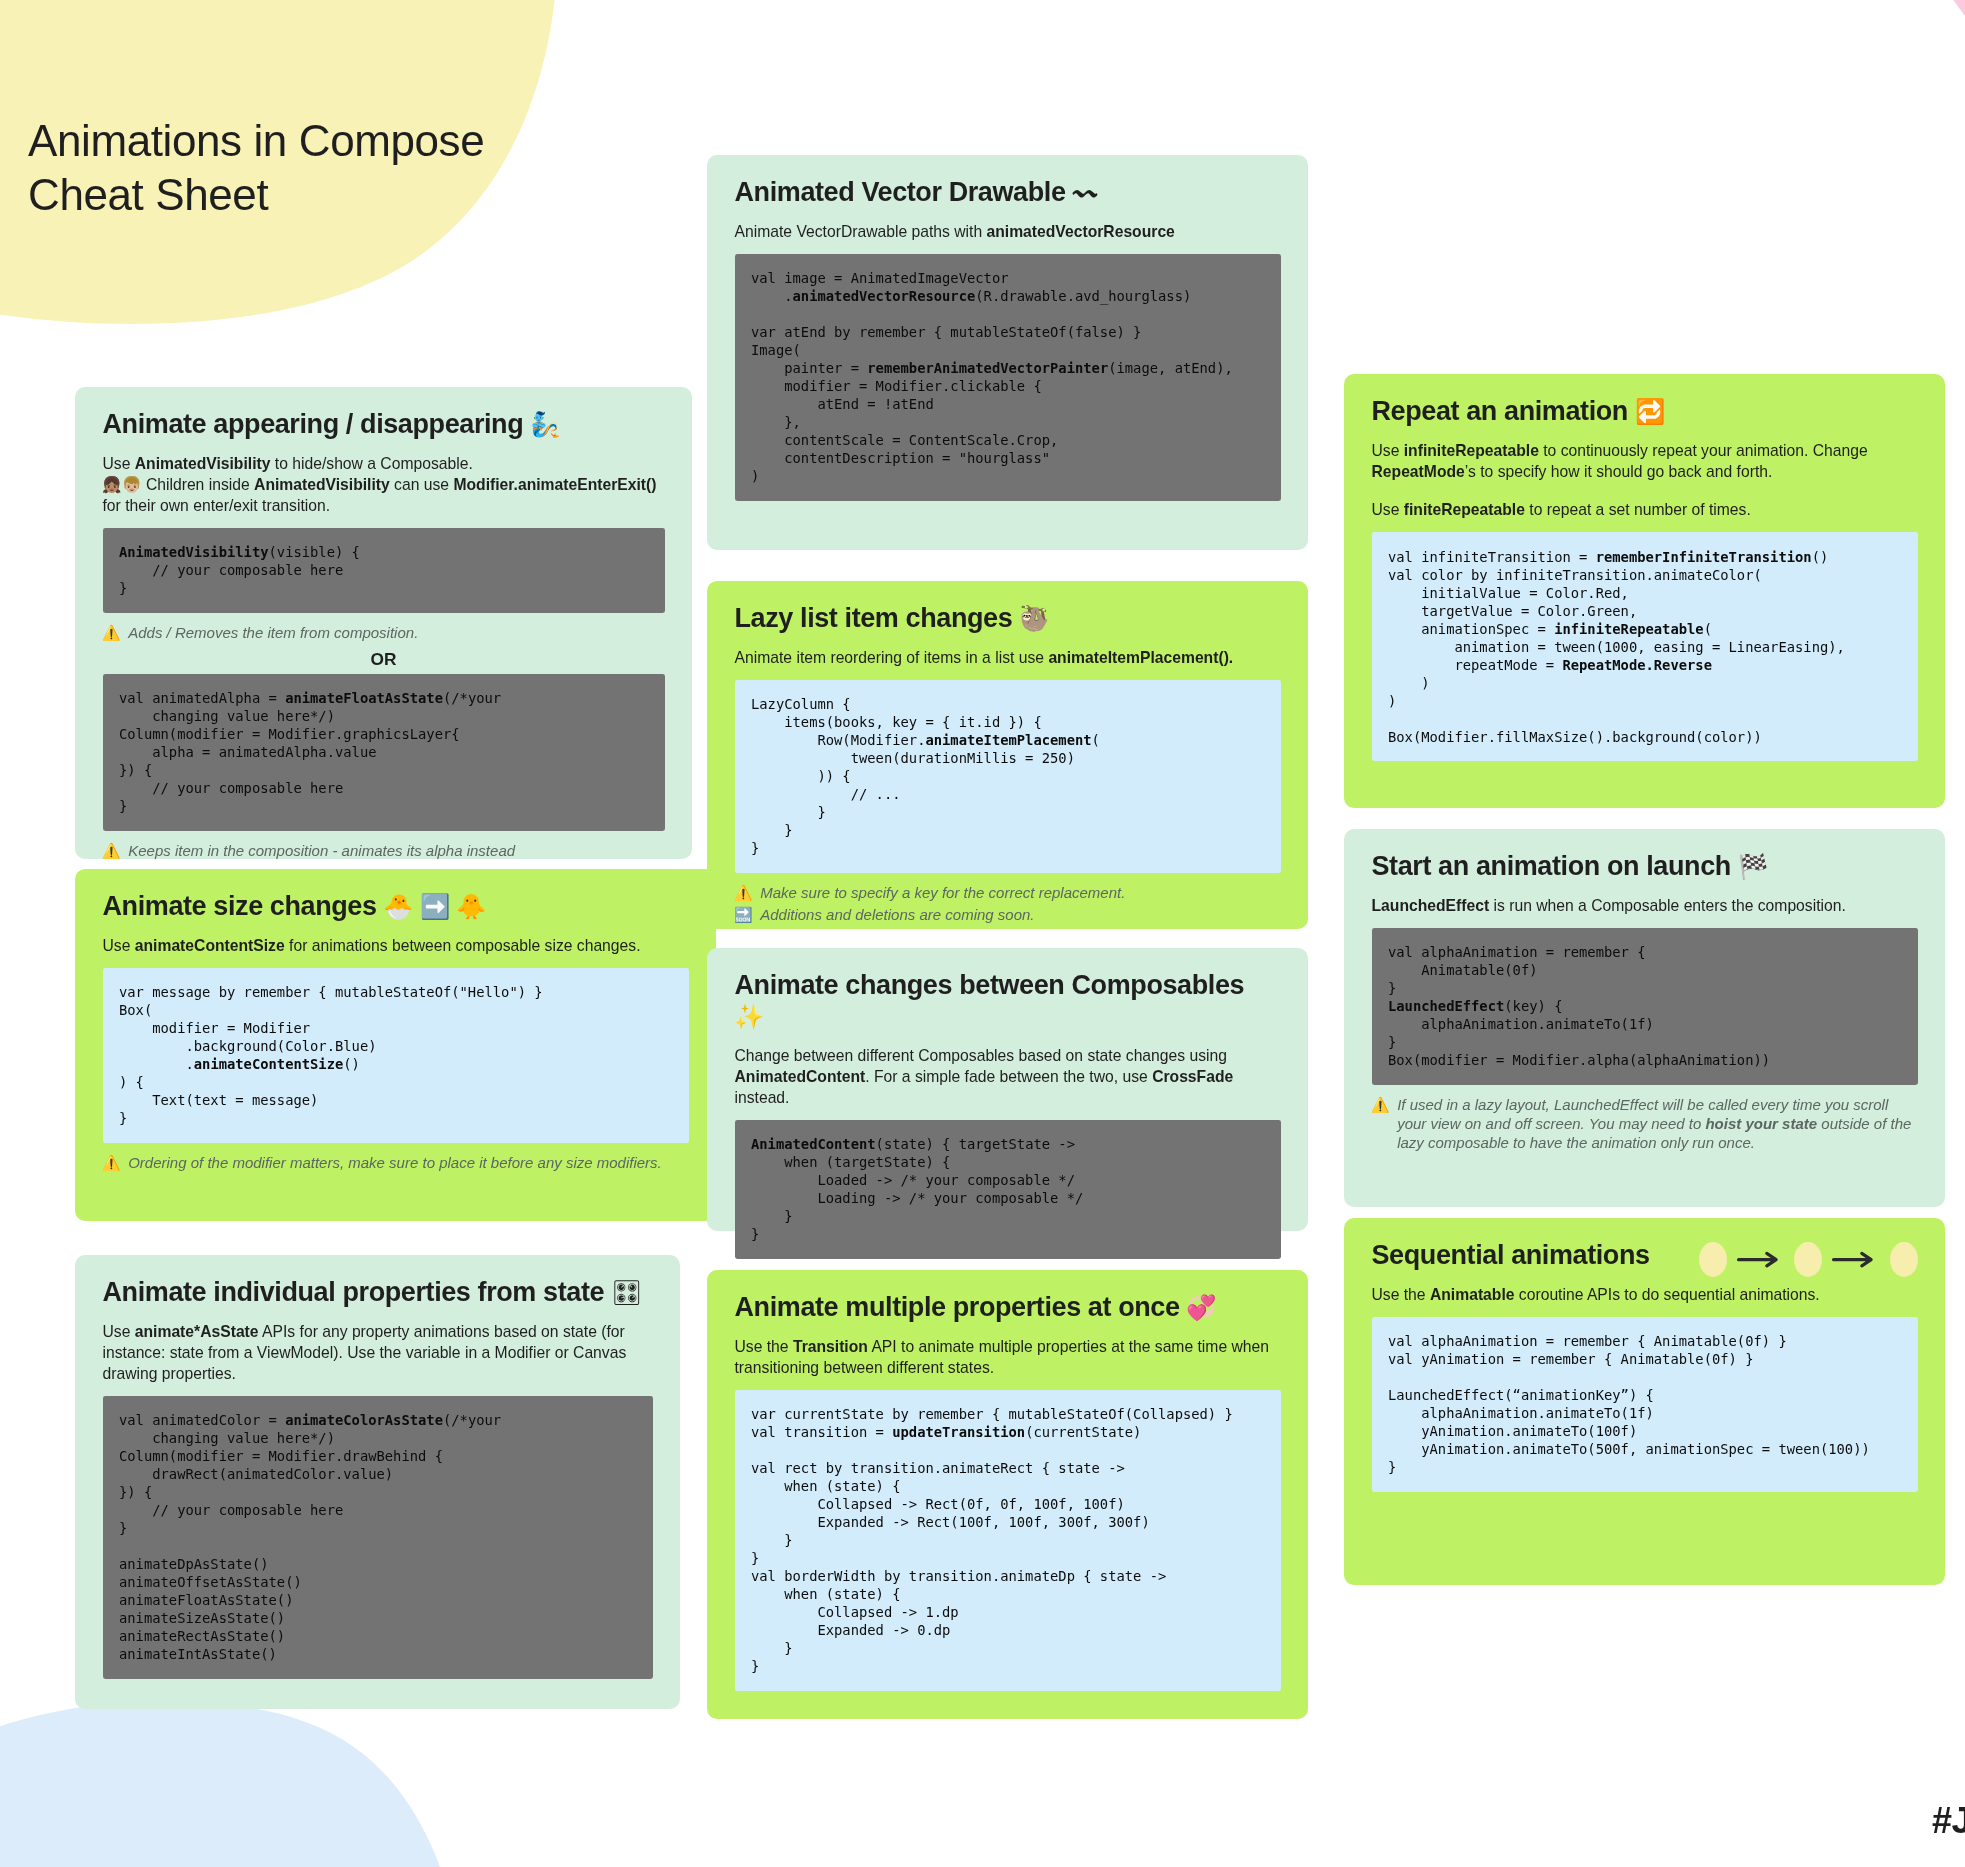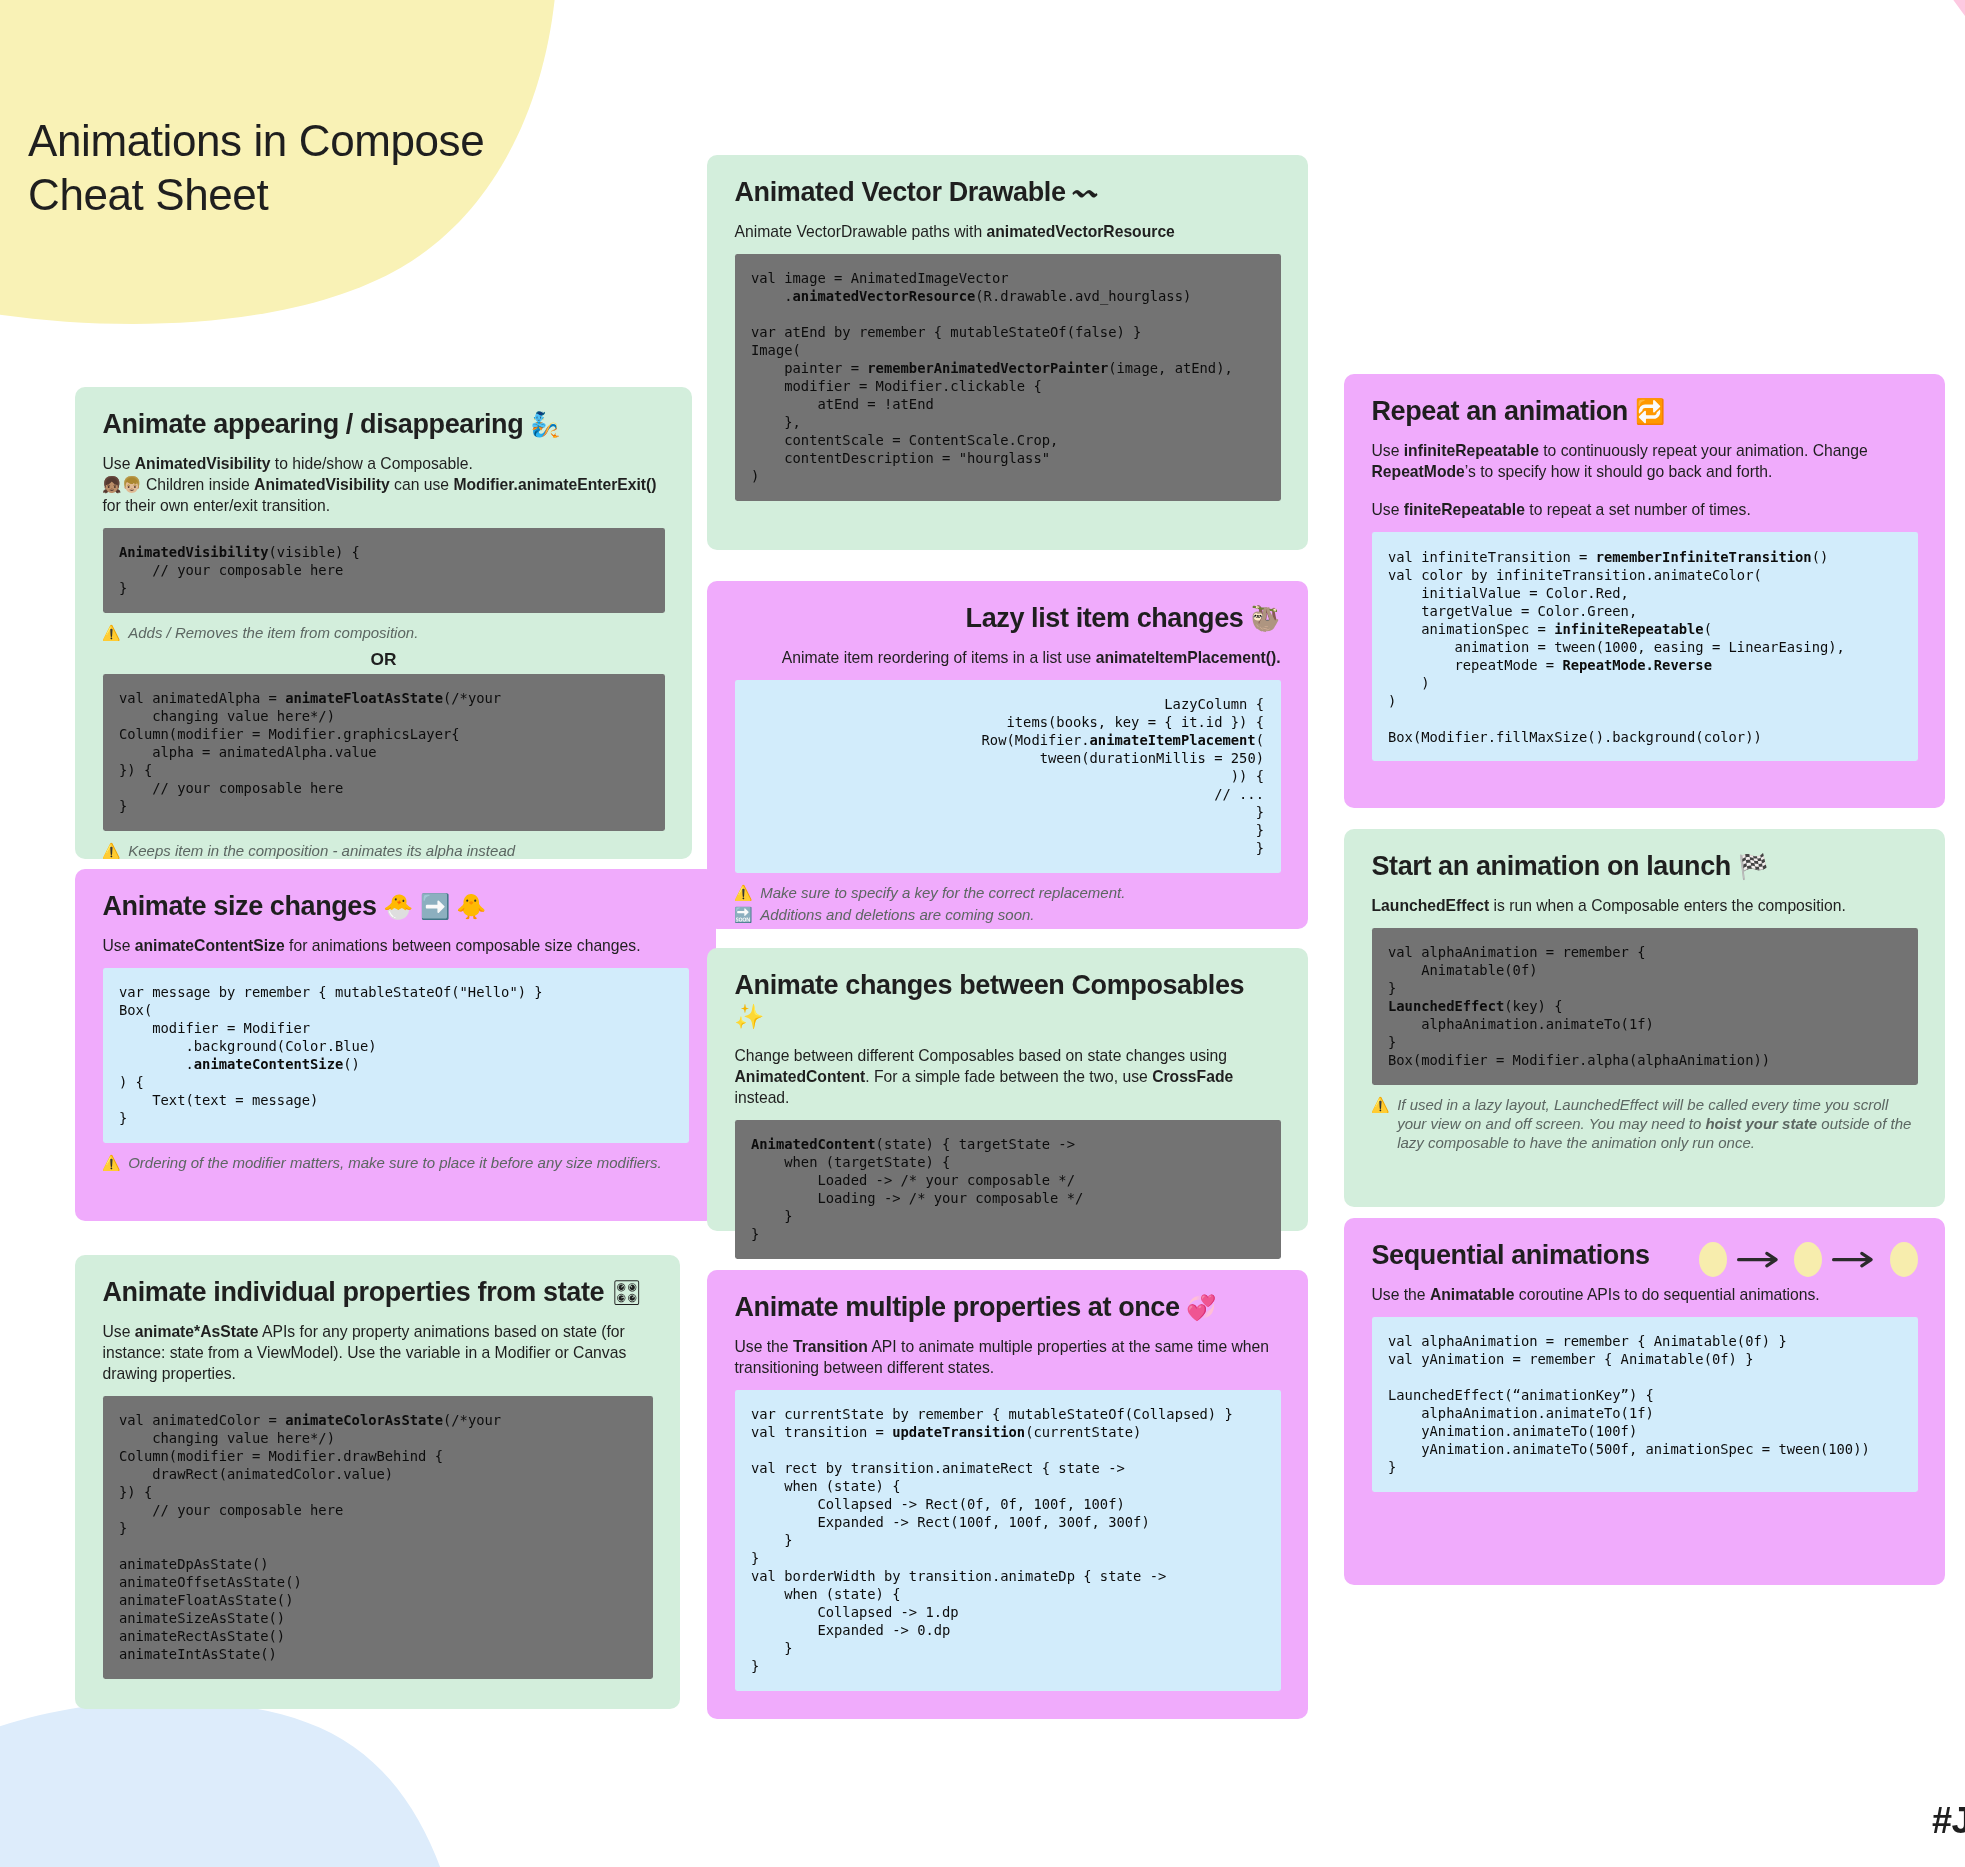--- a/index.html
+++ b/index.html
@@ -3,21 +3,21 @@
 <meta charset="utf-8">
 <style>
   html,body{margin:0;padding:0;}
   .page{position:relative;width:2641px;height:1868px;background:#ffffff;overflow:hidden;
         font-family:"Liberation Sans",sans-serif;color:#1f1f1f;}
   .blob{position:absolute;}
   *{box-sizing:border-box;}
   .main-title{position:absolute;left:28px;top:114px;font-size:44px;font-weight:400;line-height:54px;letter-spacing:-0.4px;}
   .card{position:absolute;border-radius:10px;padding:21.6px 27.5px;}
   .card.green{background:#d3eedc;}
-  .card.blue{background:#f0abfc;}
+  .card.blue{background:#bef264;}
   .card h2{margin:0 0 13.4px 0;font-size:27px;line-height:31px;font-weight:800;letter-spacing:-0.4px;}
   .card h2 .emoji{font-size:24.4px;font-weight:400;}
   .p{font-size:15.7px;line-height:21px;margin:0;}
   .p.gap{margin-top:17.3px;}
   .b{font-weight:bold;}
   .codeblock{margin-top:11.8px;margin-bottom:10.2px;padding:15.7px 16.5px;border-radius:2.4px;
              font-family:"DejaVu Sans Mono",monospace;font-size:13.8px;line-height:18px;color:#0c0c0c;}
   .green .codeblock, .pinksoft .codeblock{background:#737373;}
   .blue .codeblock{background:#d2ecfb;}
   .cl{white-space:pre;}
@@ -129,21 +129,21 @@
         <div class="cl"><span>    painter = </span><span class="b">rememberAnimatedVectorPainter</span><span>(image, atEnd),</span></div>
         <div class="cl"><span>    modifier = Modifier.clickable {</span></div>
         <div class="cl"><span>        atEnd = !atEnd</span></div>
         <div class="cl"><span>    },</span></div>
         <div class="cl"><span>    contentScale = ContentScale.Crop,</span></div>
         <div class="cl"><span>    contentDescription = "hourglass"</span></div>
         <div class="cl"><span>)</span></div>
       </div>
   </div>
 
-  <div class="card blue" style="left:707px;top:581px;width:601px;height:348px;text-align:right;">
+  <div class="card blue" style="left:707px;top:581px;width:601px;height:348px;">
     <h2><span>Lazy list item changes</span> <span class="emoji">🦥</span></h2>
     <p class="p"><span>Animate item reordering of items in a list use </span><span class="b">animateItemPlacement().</span></p>
     <div class="codeblock">
         <div class="cl"><span>LazyColumn {</span></div>
         <div class="cl"><span>    items(books, key = { it.id }) {</span></div>
         <div class="cl"><span>        Row(Modifier.</span><span class="b">animateItemPlacement</span><span>(</span></div>
         <div class="cl"><span>            tween(durationMillis = 250)</span></div>
         <div class="cl"><span>        )) {</span></div>
         <div class="cl"><span>            // ...</span></div>
         <div class="cl"><span>        }</span></div>

